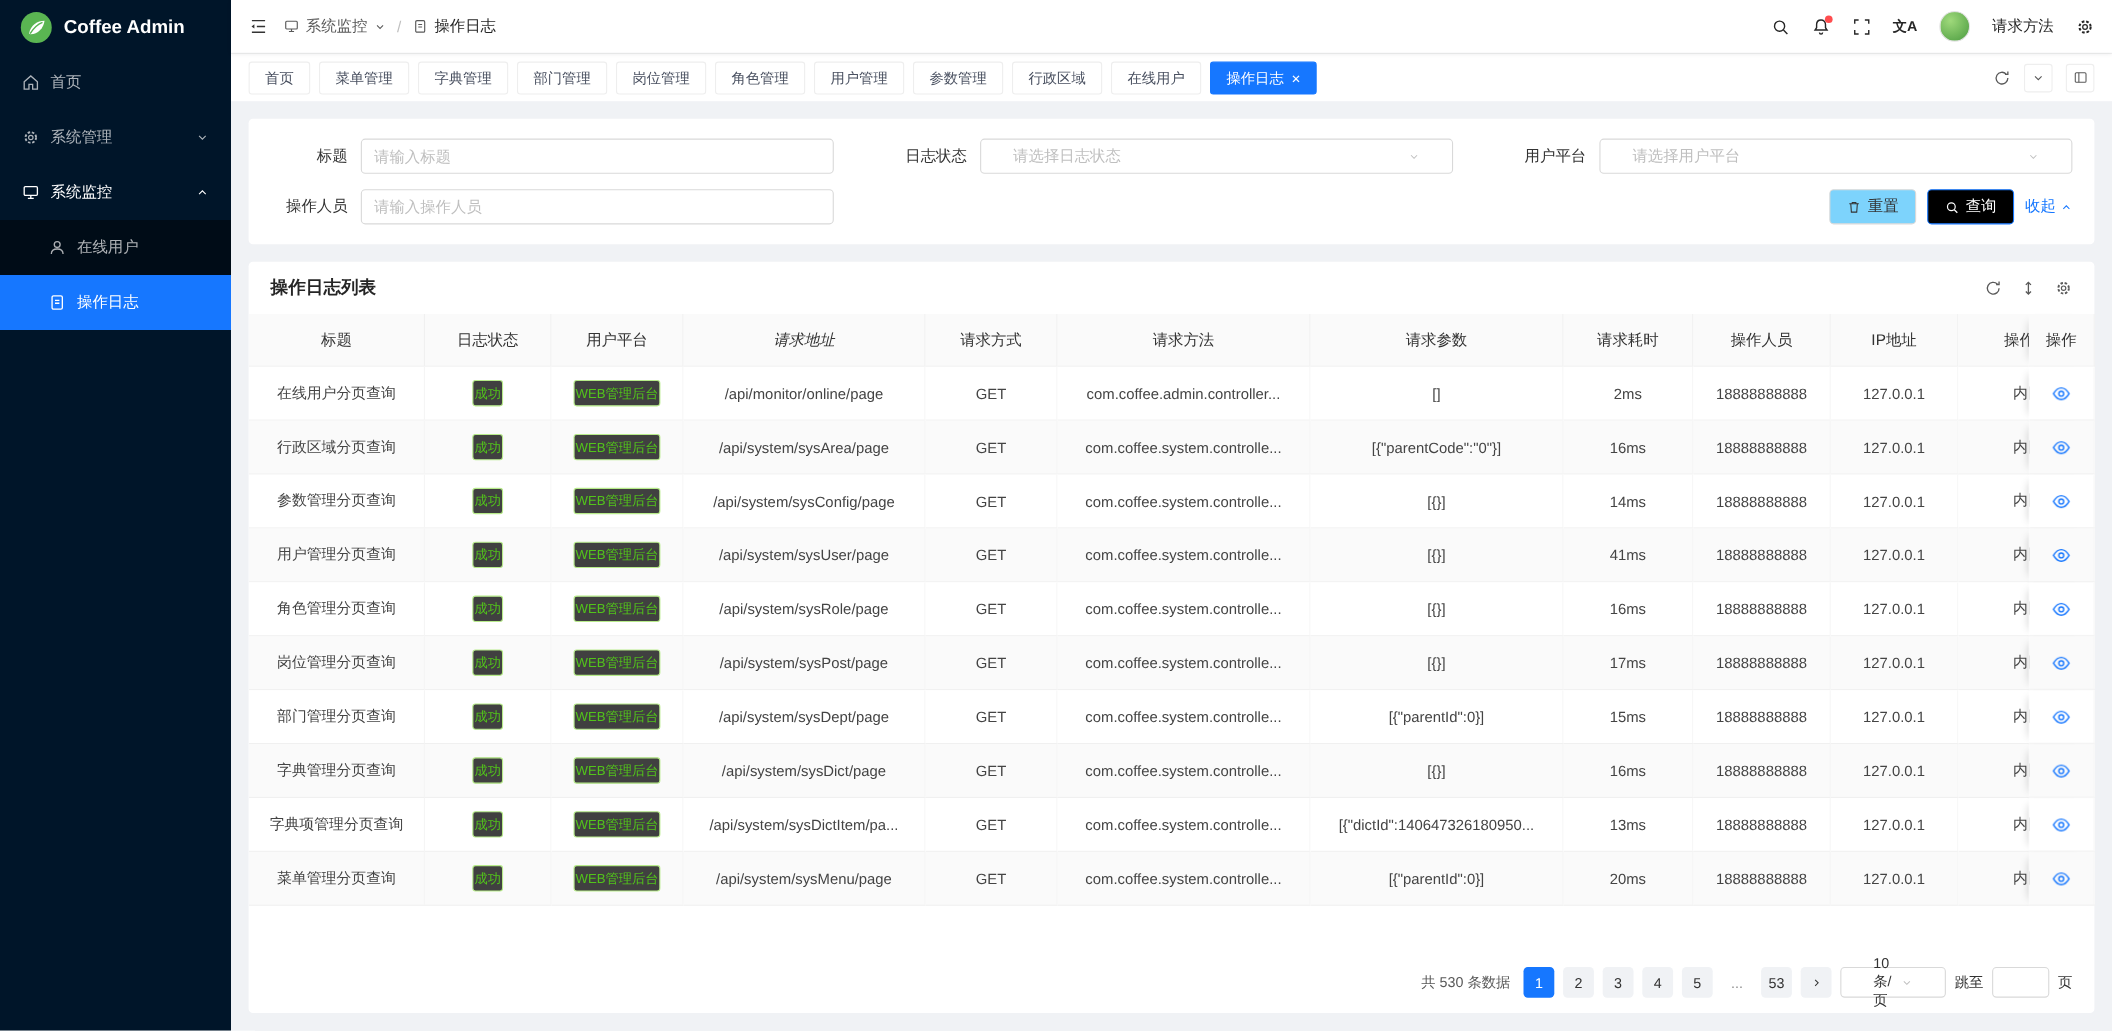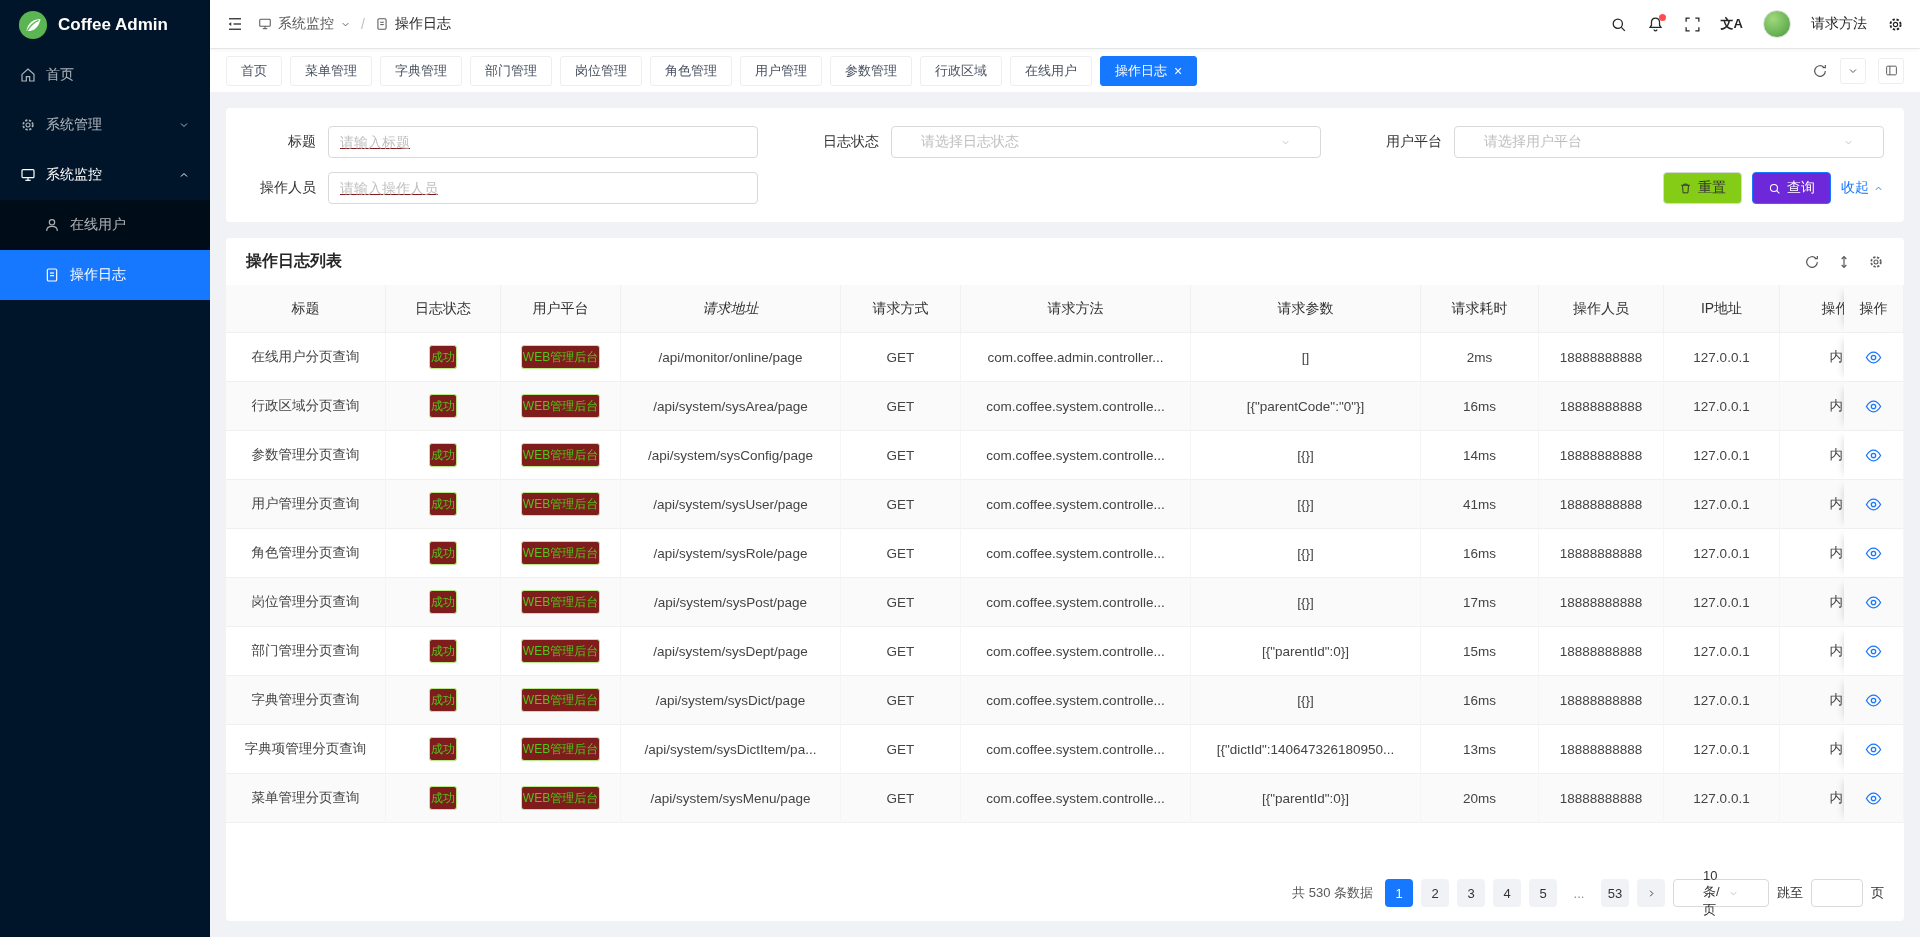--- a/index.html
+++ b/index.html
@@ -47,46 +47,46 @@
   .main { flex:1; min-height:0; padding:16px; display:flex; flex-direction:column; gap:16px; overflow:hidden; }
   .card { background:#fff; border-radius:4px; }
 
   
   .filter-card { padding:18px 20px; flex:none; }
   .filter-row { display:flex; align-items:center; justify-content:space-between; }
   .filter-row.second { margin-top:14px; justify-content:flex-start; }
   .field { display:flex; align-items:center; }
   .field label { width:70px; text-align:right; margin-right:12px; color:#333; flex:none; }
   .input, .select { height:32px; border:1px solid #d9d9d9; border-radius:4px; background:#fff; font-size:14px; }
-  .input { padding:0 11px; outline:none; color:#7f1d1d; font-family:inherit;text-decoration:underline; }
+  .input { padding:0 11px; outline:none; color:#7f1d1d; font-family:inherit; }
   .input::placeholder { color:#bfbfbf; }
   .w-lg { width:430px; }
   .select { display:flex; align-items:center; justify-content:space-between; padding:0 29px; cursor:pointer; }
   .select .ph { color:#bfbfbf; }
   .select .chev { color:#bfbfbf; }
   .actions { margin-left:auto; display:flex; align-items:center; gap:10px; }
-  .btn { height:32px; padding:0 15px; border-radius:4px; border:1px solid #d9d9d9; background:#84cc16; color:#333; font-size:14px; display:flex; align-items:center; gap:6px; cursor:pointer; font-family:inherit; }
-  .btn.primary { background:#6d28d9; border-color:#1677ff; color:#fff; }
+  .btn { height:32px; padding:0 15px; border-radius:4px; border:1px solid #d9d9d9; background:#7dd3fc; color:#333; font-size:14px; display:flex; align-items:center; gap:6px; cursor:pointer; font-family:inherit; }
+  .btn.primary { background:#000000; border-color:#1677ff; color:#fff; }
   .collapse-link { color:#1677ff; display:flex; align-items:center; gap:4px; cursor:pointer; font-size:14px; }
 
   
   .table-card { flex:1; min-height:0; display:flex; flex-direction:column; overflow:hidden; }
   .table-head { padding:13px 20px; display:flex; align-items:center; }
   .table-title { font-size:16px; font-weight:600; color:#262626; }
   .table-tools { margin-left:auto; display:flex; align-items:center; gap:16px; color:#595959; }
   .table-scroll { overflow-x:auto; overflow-y:hidden; flex:none; }
   .table-scroll::-webkit-scrollbar { height:10px; }
   .table-scroll::-webkit-scrollbar-thumb { background:#d4d4d4; border-radius:5px; }
   .table-scroll::-webkit-scrollbar-track { background:#fafafa; }
   table { border-collapse:separate; border-spacing:0; table-layout:fixed; width:1754px; }
   th, td { text-align:center; border-bottom:1px solid #f0f0f0; border-right:1px solid #f5f5f5; overflow:hidden; white-space:nowrap; text-overflow:ellipsis; }
   th { background:#fafafa; height:48px; font-weight:500; color:#333; font-size:14px; border-right-color:#f0f0f0; }
   td { height:49px; color:#444; font-size:13.5px; background:#fff; padding:0 8px; }
   tbody tr:nth-child(even) td { background:#fafafa; }
-  .tag-green { display:inline-block; padding:2px 1px; font-size:12px; line-height:18px; color:#52c41a; background:#7f1d1d; border:1px solid #b7eb8a; border-radius:3px; }
+  .tag-green { display:inline-block; padding:2px 1px; font-size:12px; line-height:18px; color:#52c41a; background:#404040; border:1px solid #b7eb8a; border-radius:3px; }
   .op-cell { position:sticky; right:0; z-index:2; box-shadow:-7px 0 8px -7px rgba(0,0,0,.18); }
   th.op-cell { background:#fafafa; }
   .eye-btn { color:#1677ff; display:inline-flex; cursor:pointer; vertical-align:middle; }
 
   
   .pagination { margin-top:auto; padding:14px 20px; display:flex; align-items:center; justify-content:flex-end; gap:8px; font-size:13px; color:#333; }
   .total { color:#595959; margin-right:4px; }
   .page-list { display:flex; gap:8px; }
   .page-item { min-width:28px; height:28px; padding:0 6px; display:flex; align-items:center; justify-content:center; background:#f0f2f5; border-radius:4px; cursor:pointer; color:#333; }
   .page-item.active { background:#1677ff; color:#fff; }

